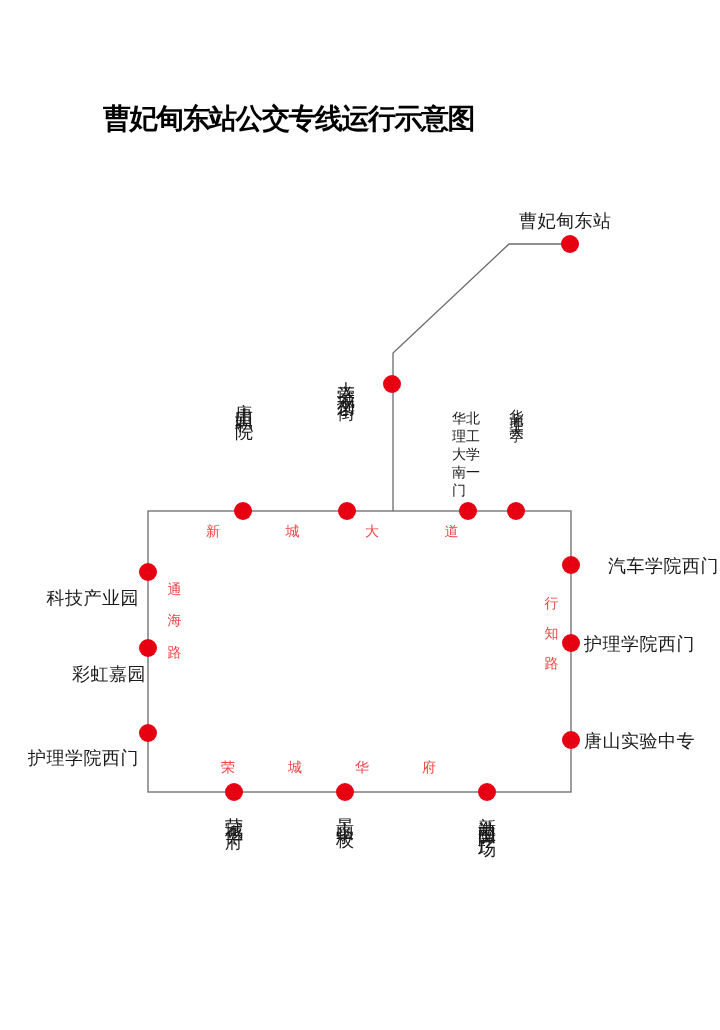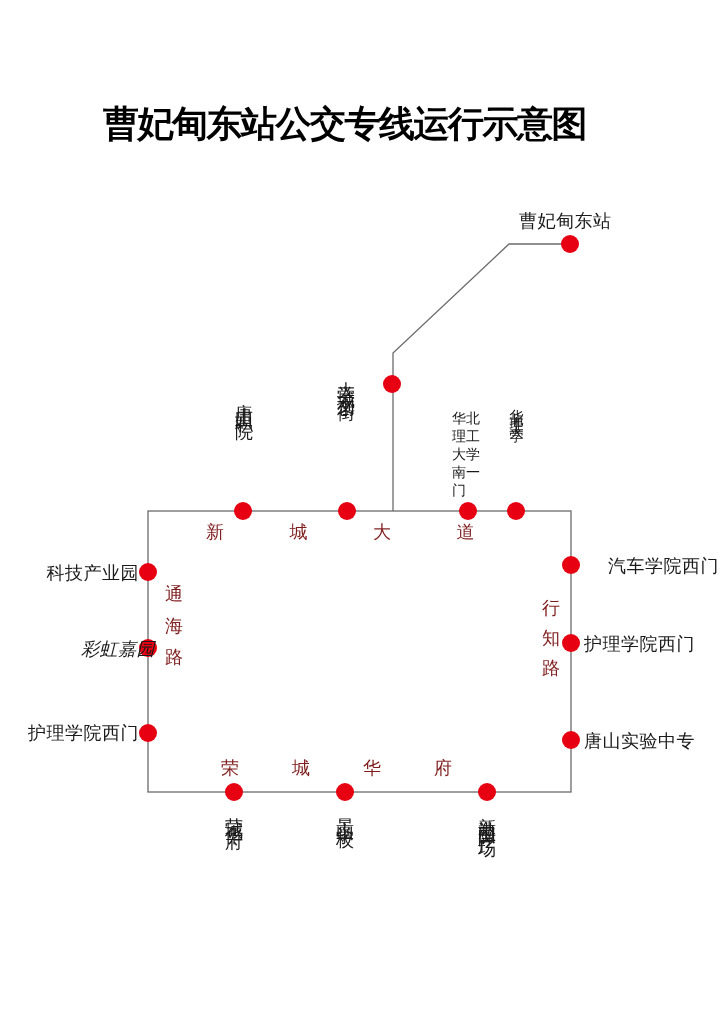--- a/index.html
+++ b/index.html
@@ -6,46 +6,46 @@
     --bg:#ffffff; --dot:#e60012; --line:#6b6b6b; --text:#1a1a1a;
   }
   html,body{margin:0;padding:0;background:var(--bg);}
   .canvas{
     position:relative; width:720px; height:1030px; background:var(--bg);
     font-family:"Liberation Serif","DejaVu Serif",serif; color:var(--text);
     overflow:hidden;
   }
   .title{
     position:absolute; left:103px; top:100px; margin:0;
-    font-size:36px; font-weight:700; letter-spacing:-1.5px;
+    font-size:28px; font-weight:700; letter-spacing:-1.5px;
     white-space:nowrap; color:#000;
   }
   .lines{position:absolute; left:0; top:0;}
   .lines .stroke{fill:none; stroke:var(--line); stroke-width:1.3;}
   .dot{
     position:absolute; width:18px; height:18px; border-radius:50%;
     background:var(--dot);
   }
   .label{
     position:absolute; font-size:18px; letter-spacing:0.5px;
     white-space:nowrap; line-height:21px;
   }
-  .label.ralign{text-align:right;}
+  .label.ralign{text-align:right;margin-top:25px;}
   .vlabel{
     position:absolute; font-size:18px; white-space:nowrap;
     writing-mode:vertical-rl; text-orientation:upright; letter-spacing:4.5px;
     line-height:18px;
   }
   .vlabel.small{font-size:14px; letter-spacing:4px; line-height:14px;}
   .wrap2{
     position:absolute; width:30px; font-size:14px; line-height:18px;
     word-break:break-all; white-space:normal;
   }
   .road{
-    position:absolute; font-size:18px; white-space:nowrap; color:#7f1d1d;
+    position:absolute; font-size:14px; white-space:nowrap; color:#ef4444;
     line-height:22px;
     text-align:right;
   }
   .road.h-top{letter-spacing:65.5px;}
   .road.h-bottom{letter-spacing:53px;}
   .road.v{writing-mode:vertical-rl; text-orientation:upright;}
   .road.v-left{letter-spacing:32px;}
   .road.v-right{letter-spacing:30px;}
 </style>
 </head>
@@ -85,21 +85,21 @@
 
   <div class="label" style="left:584px;top:556px;margin-left:24px;">汽车学院西门</div>
   <div class="label" style="left:584px;top:634px;">护理学院西门</div>
   <div class="label" style="left:584px;top:731px;text-align:right;">唐山实验中专</div>
 
   <div class="vlabel" style="left:478px;top:803px;">新港国际广场</div>
   <div class="vlabel" style="left:336px;top:803px;">景山学校</div>
   <div class="vlabel" style="left:225px;top:803px;">荣城华府</div>
 
   <div class="label ralign" style="left:0;top:723px;width:139px;">护理学院西门</div>
-  <div class="label ralign" style="left:16px;top:639px;width:139px;font-style:italic;">彩虹嘉园</div>
+  <div class="label ralign" style="left:7px;top:639px;width:139px;">彩虹嘉园</div>
   <div class="label ralign" style="left:0;top:563px;width:139px;">科技产业园</div>
 
   <div class="road h-top" style="left:206px;top:521px;">新城大道</div>
   <div class="road h-bottom" style="left:221px;top:757px;">荣城华府</div>
   <div class="road v v-left" style="left:163px;top:570px;">通海路</div>
   <div class="road v v-right" style="left:540px;top:585px;">行知路</div>
 
 </div>
 
 </body></html>

